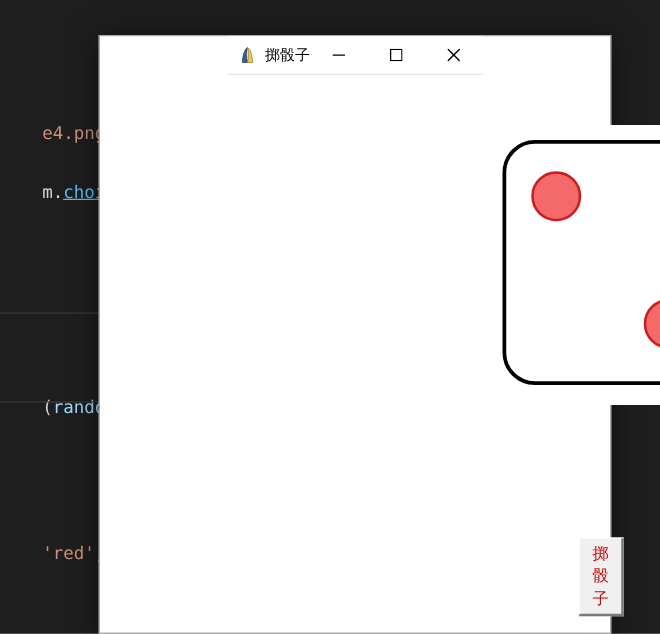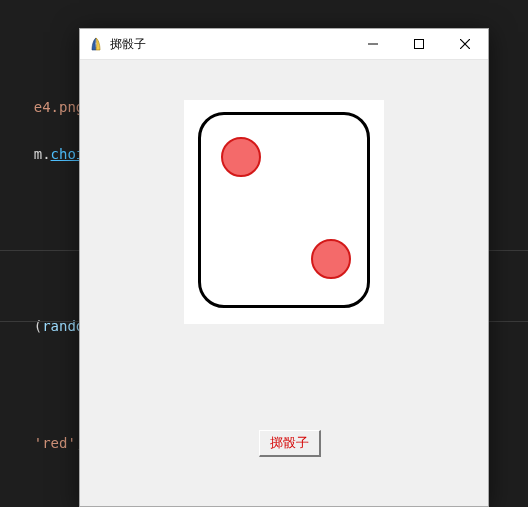--- a/index.html
+++ b/index.html
@@ -38,20 +38,21 @@
       position: absolute;
       left: 79px;
       top: 28px;
       width: 410px;
       height: 479px;
       background: #ffffff;
       box-shadow: 0 4px 24px rgba(0,0,0,0.55);
       border: 1px solid #aaa;
       display: flex;
       flex-direction: column;
+      align-items: center;
     }
     .titlebar {
       height: 31px;
       background: #ffffff;
       display: flex;
       align-items: center;
       border-bottom: 1px solid #e6e6e6;
     }
     .tb-icon {
       width: 16px; height: 16px;

